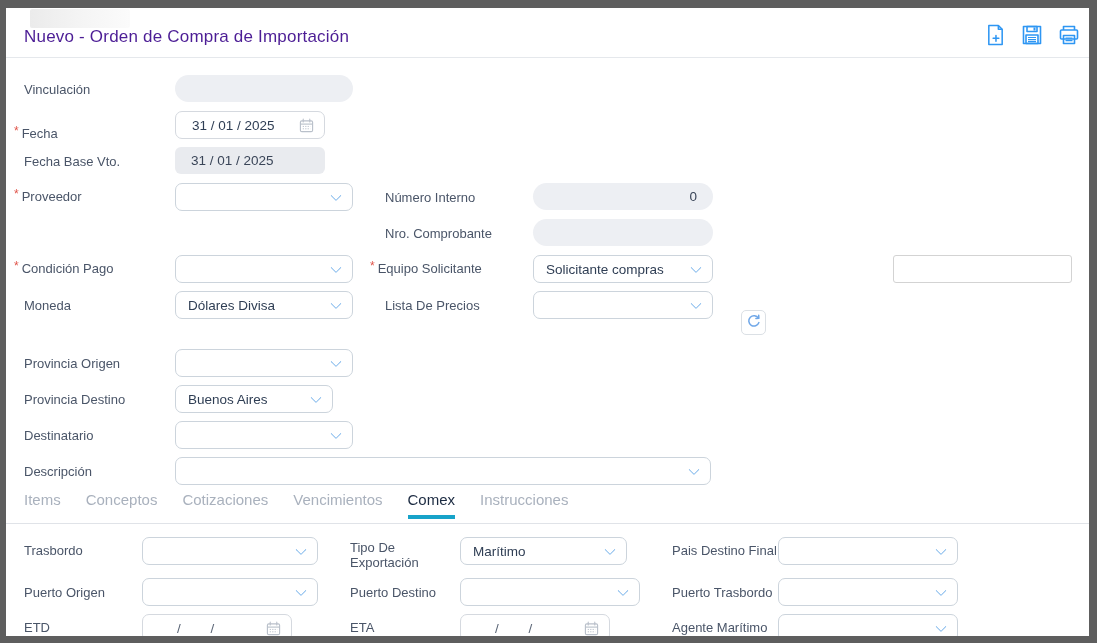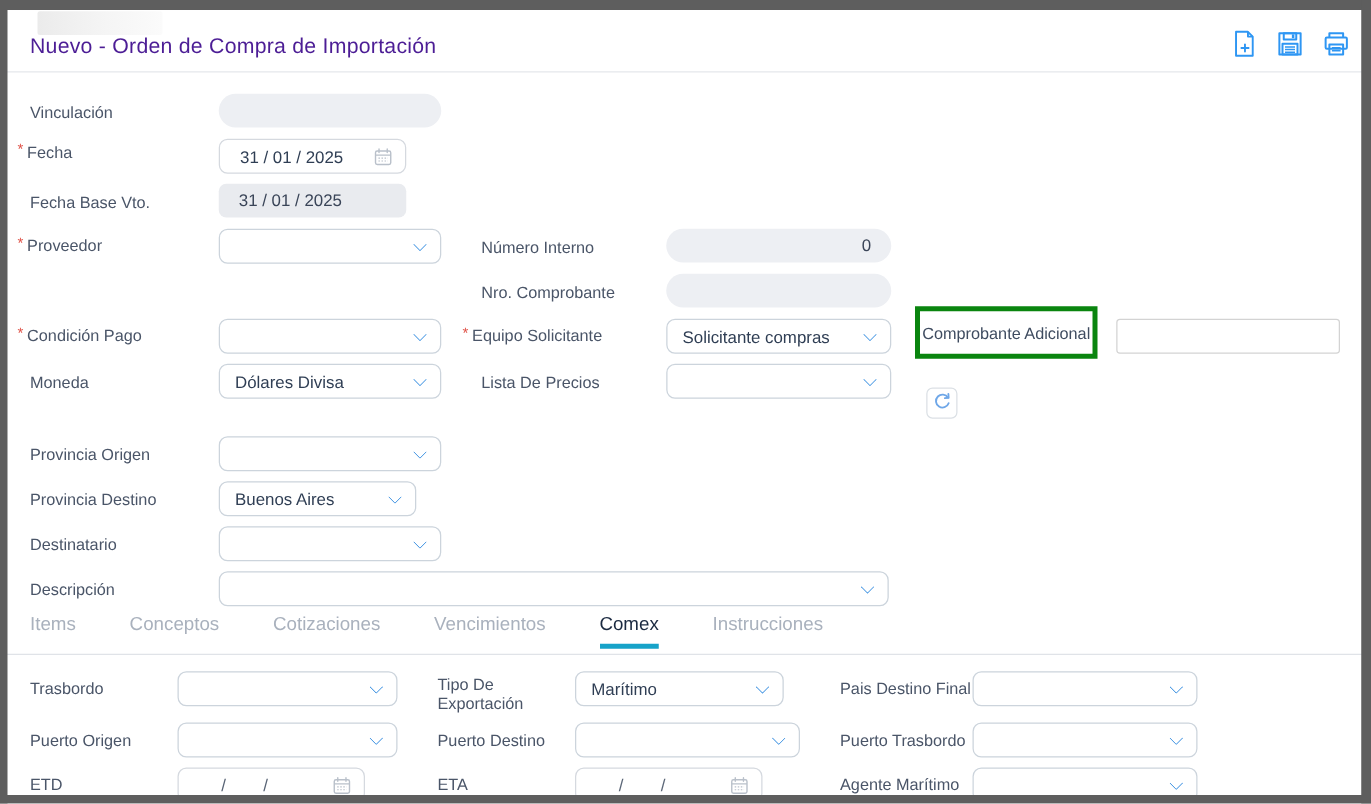--- a/index.html
+++ b/index.html
@@ -39,21 +39,21 @@
            display:flex;align-items:center;padding:0 16px;font-size:13.5px;color:#3a4558;}
   .date-empty-val{word-spacing:26px;padding-left:18px;color:#5a6576;}
   .textinput{position:absolute;height:28px;background:#fff;border:1px solid #d3d3d3;border-radius:3px;
            box-sizing:border-box;display:flex;align-items:center;padding:0 10px;font-size:13.5px;color:#2f3e54;}
   .iconbtn{position:absolute;width:25px;height:25px;background:#fff;border:1px solid #dbe0e5;border-radius:5px;
            box-sizing:border-box;display:flex;align-items:center;justify-content:center;padding:0;cursor:pointer;}
   .hl-green{position:absolute;border:4px solid #0a850f;box-sizing:border-box;
             display:flex;align-items:center;justify-content:center;}
   .hl-green .lbltext{font-size:13px;color:#3f4c60;white-space:nowrap;}
   
-  .tabs{position:absolute;left:24px;top:491px;display:flex;gap:43px;font-size:15px;color:#a9b1bd;z-index:2;}
+  .tabs{position:absolute;left:24px;top:491px;display:flex;gap:25px;font-size:15px;color:#a9b1bd;z-index:2;}
   .tab{padding-bottom:7px;cursor:pointer;}
   .tab.active{color:#1b2a41;border-bottom:4px solid #17a3c9;}
   .tabs-divider{position:absolute;left:0;top:523px;width:1097px;height:1px;background:#e0e3e8;}
   .cal{display:flex;align-items:center;cursor:pointer;}
 </style>
 </head>
 <body>
 
 <div id="app">
 
@@ -91,21 +91,21 @@
       </span>
     </button>
   </div>
   <div class="hdr-divider"></div>
 
   <div class="lbl" style="left:24px;top:82px">Vinculación</div>
   <div class="pill" style="left:175px;top:75px;width:178px">
     <span></span>
   </div>
 
-  <div class="lbl" style="left:14px;top:114px"><span class="req">*</span><span>Fecha</span></div>
+  <div class="lbl" style="left:14px;top:126px"><span class="req">*</span><span>Fecha</span></div>
   <div class="datebox" style="left:175px;top:111px;width:150px">
     <span>31 / 01 / 2025</span>
     <span class="cal">
       <svg width="15" height="15" viewBox="0 0 16 16" fill="none" stroke="#b9c0ca" stroke-width="1.2">
         <rect x="1.5" y="3" width="13" height="11.5" rx="1.5"></rect>
           <path d="M1.5 6.5 h13"></path>
         <path d="M4.5 1.2 v3 M11.5 1.2 v3" stroke-linecap="round"></path>
         <path d="M4 9 h8 M4 11.5 h8" stroke-width="1" stroke-dasharray="1.3 1.3"></path>
       </svg>
     </span>
@@ -133,23 +133,20 @@
 
   <div class="lbl" style="left:14px;top:261px"><span class="req">*</span><span>Condición Pago</span></div>
   <div class="select" style="left:175px;top:255px;width:178px">
     <span></span>
     <span class="chev"></span>
   </div>
   <div class="lbl" style="left:370px;top:261px"><span class="req">*</span><span>Equipo Solicitante</span></div>
   <div class="select" style="left:533px;top:255px;width:180px">
     <span>Solicitante compras</span>
     <span class="chev"></span>
-  </div>
-  <div class="hl-green" style="left:732px;top:245px;width:146px;height:42px">
-    <span class="lbltext">Comprobante Adicional</span>
   </div>
   <div class="textinput" style="left:893px;top:255px;width:179px">
     <span></span>
   </div>
 
   <div class="lbl" style="left:24px;top:298px">Moneda</div>
   <div class="select" style="left:175px;top:291px;width:178px">
     <span>Dólares Divisa</span>
     <span class="chev"></span>
   </div>

